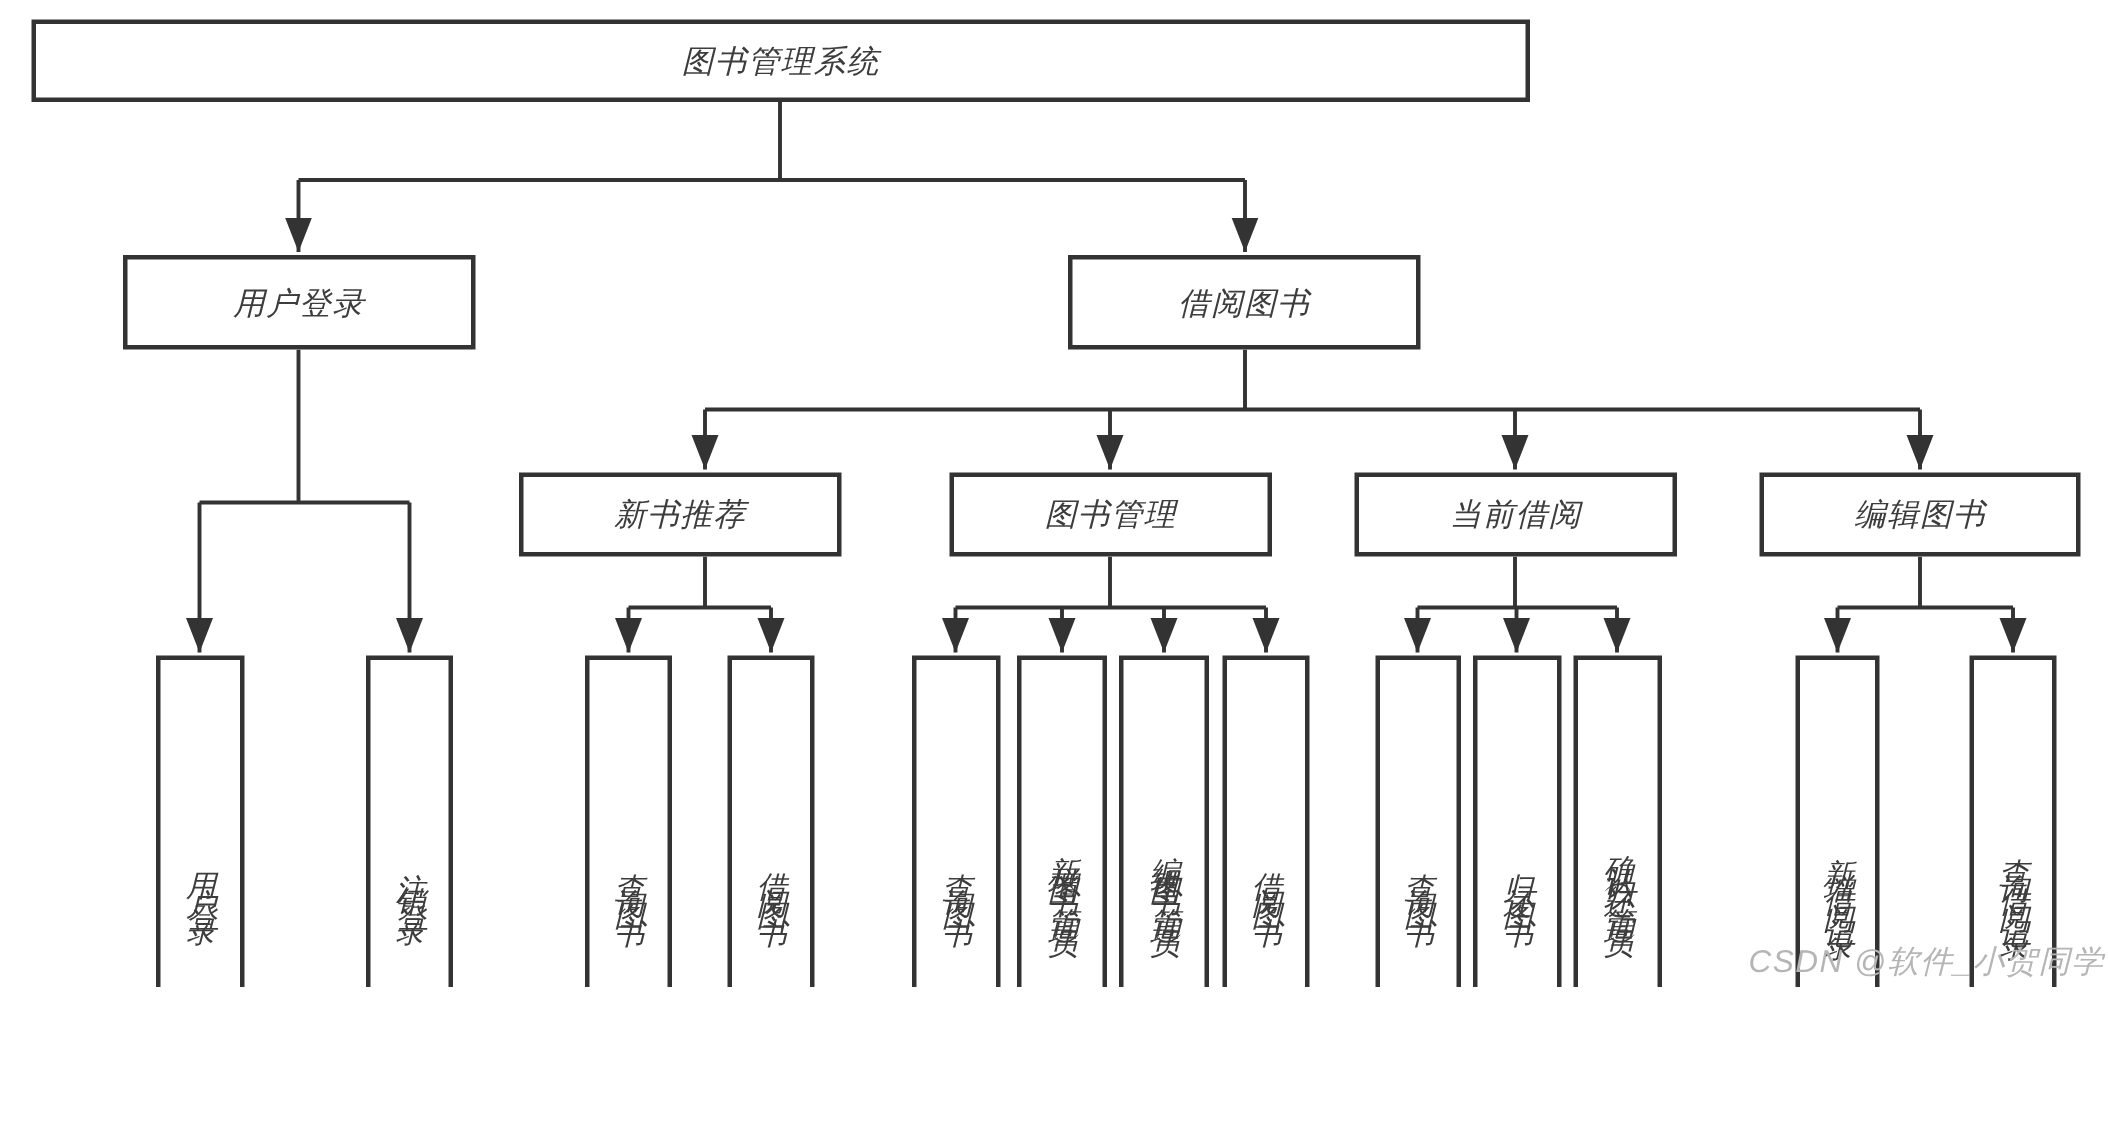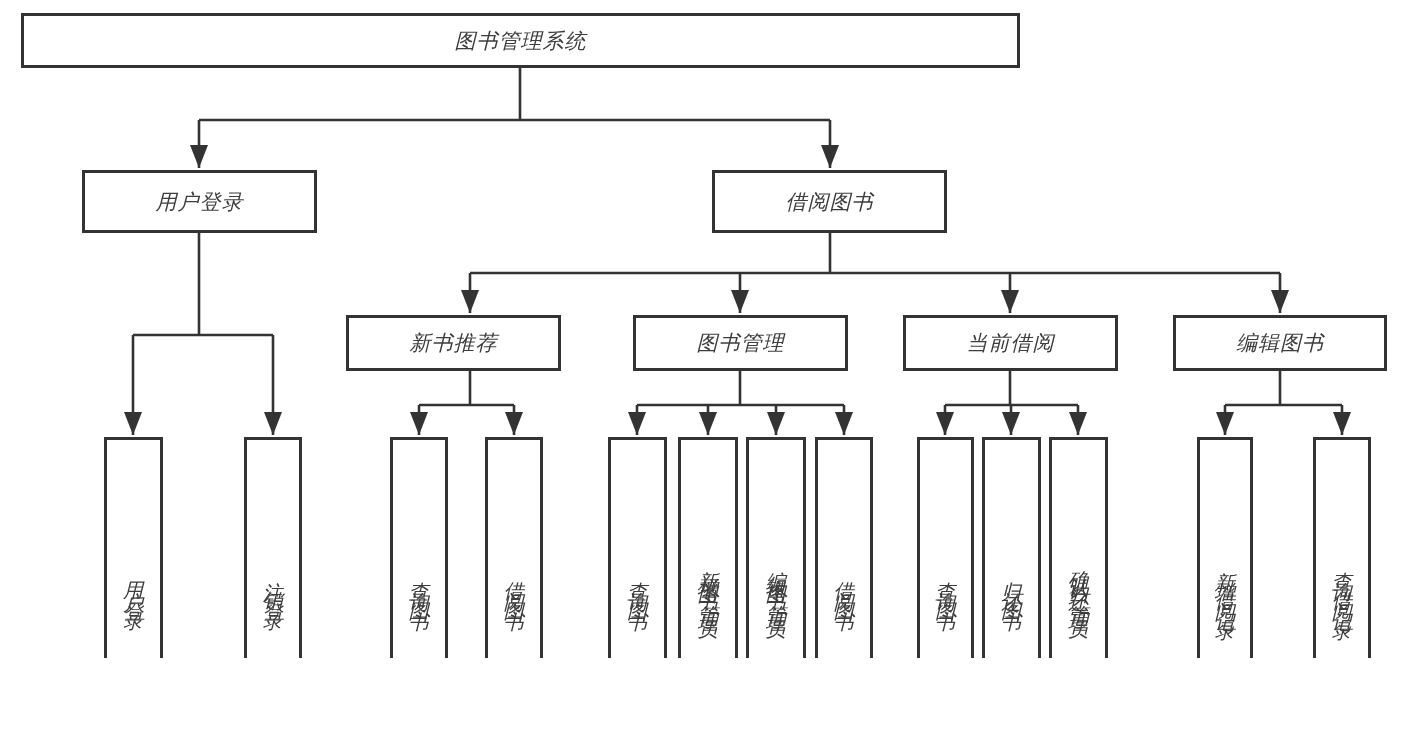--- a/index.html
+++ b/index.html
@@ -138,14 +138,15 @@
   <div class="box v-box" style="left:746px;top:437px;width:60px;height:298px;letter-spacing:7px">编辑图书（管理员）</div>
   <div class="box v-box" style="left:815px;top:437px;width:58px;height:298px">借阅图书</div>
 
   <div class="box v-box" style="left:917px;top:437px;width:57px;height:298px">查询图书</div>
   <div class="box v-box" style="left:982px;top:437px;width:59px;height:298px">归还图书</div>
   <div class="box v-box" style="left:1049px;top:437px;width:59px;height:298px;letter-spacing:7px">确认归还（管理员）</div>
 
   <div class="box v-box" style="left:1197px;top:437px;width:56px;height:298px">新增借阅记录</div>
   <div class="box v-box" style="left:1313px;top:437px;width:58px;height:298px">查询借阅记录</div>
 
+  <div class="watermark">CSDN @软件_小贺同学</div>
 
 </div>
 
 </body></html>

